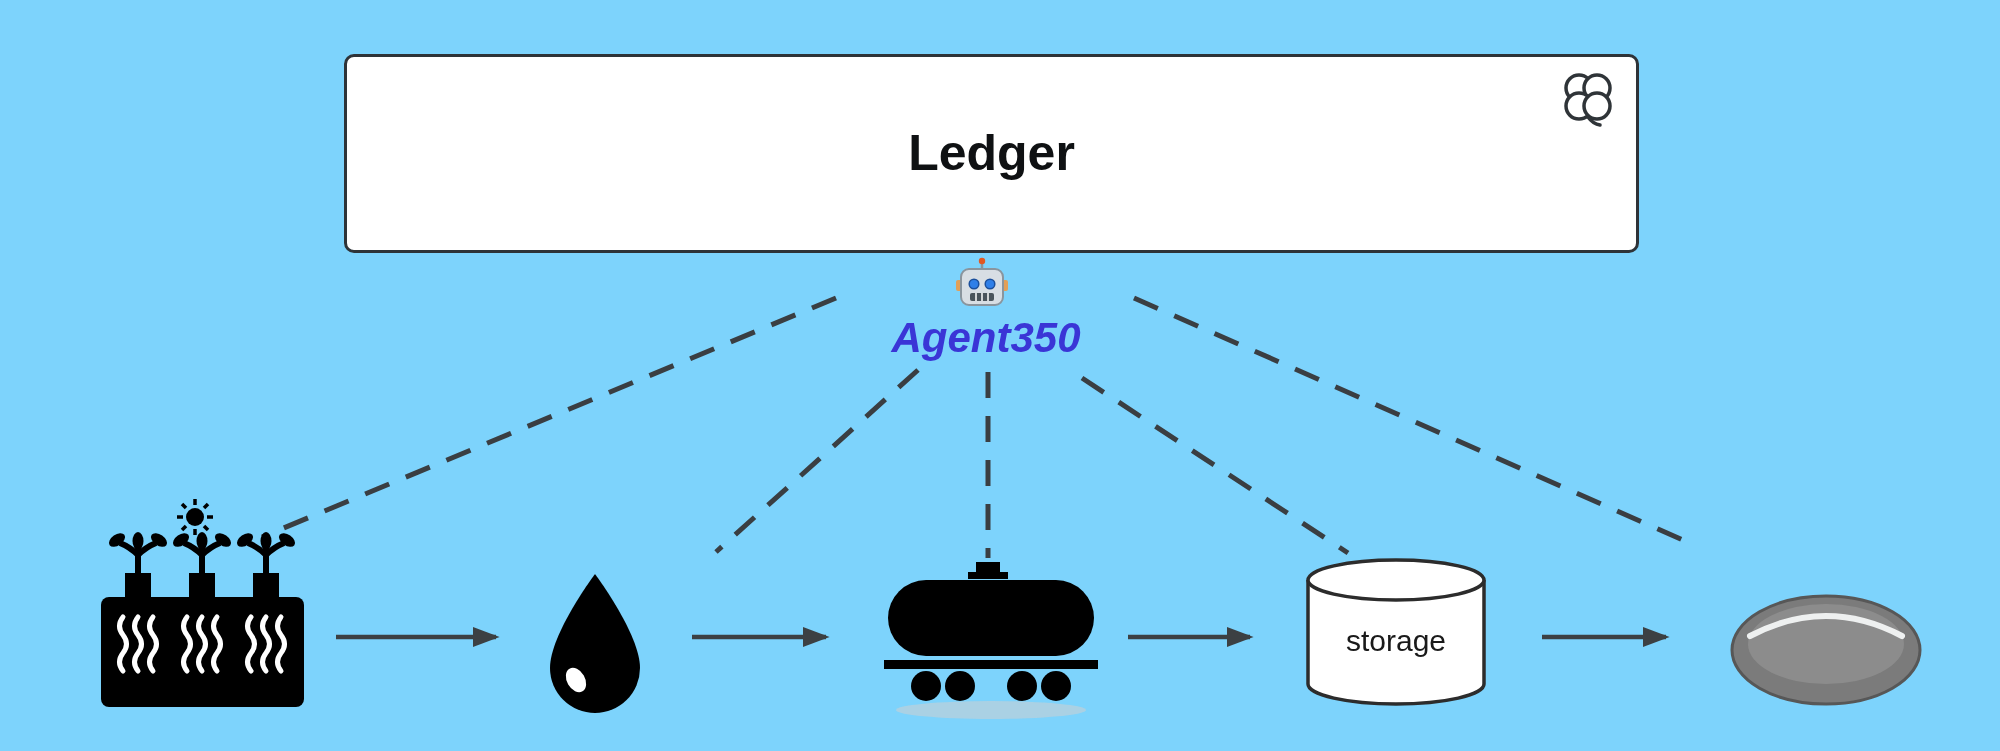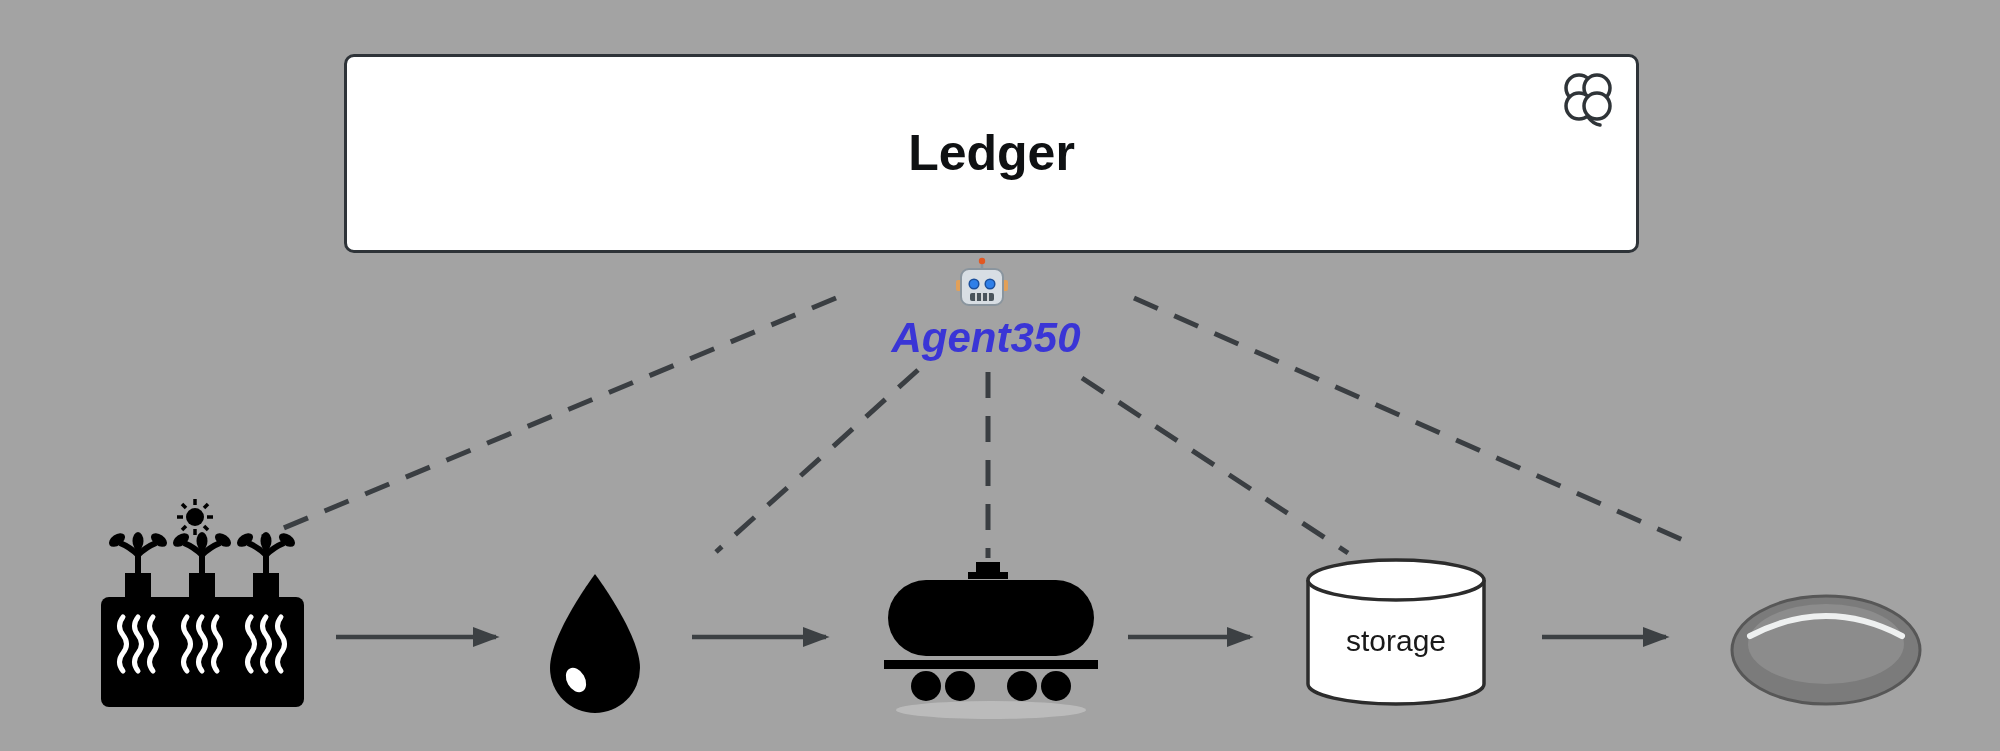--- a/index.html
+++ b/index.html
@@ -1,17 +1,17 @@
 <!DOCTYPE html>
 <html><head>
 <meta charset="utf-8">
 <style>
   html,body { margin:0; padding:0; background:#ffffff; }
   .canvas {
-    position:relative; width:2000px; height:751px; background:#a3a3a3;
+    position:relative; width:2000px; height:751px; background:#7dd3fc;
     font-family:"Liberation Sans", sans-serif; overflow:hidden;
   }
   .overlay { position:absolute; left:0; top:0; z-index:1; }
 
   .ledger-box {
     position:absolute; left:344px; top:54px; width:1295px; height:199px;
     border:3px solid #2e3338; border-radius:10px; background:#ffffff;
     display:flex; flex-direction:column; align-items:center; justify-content:center;
     z-index:2; box-sizing:border-box;
   }

